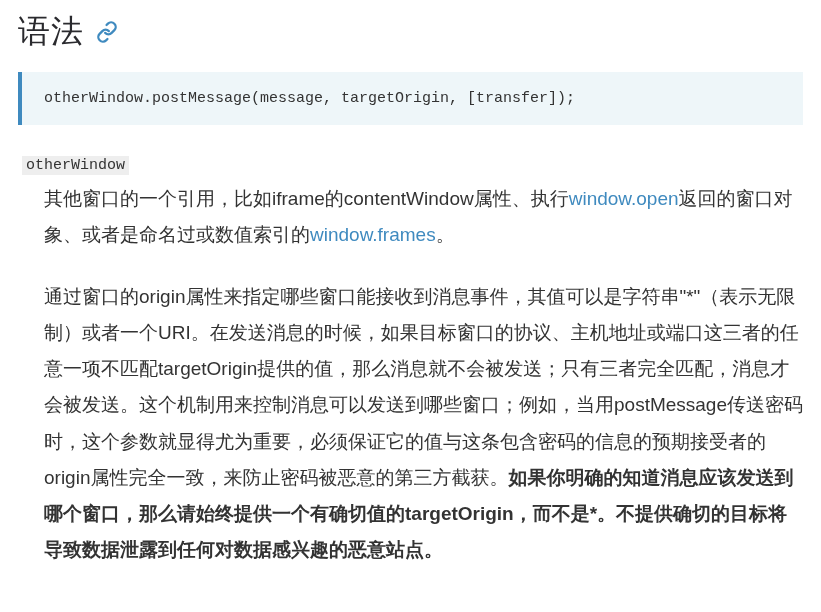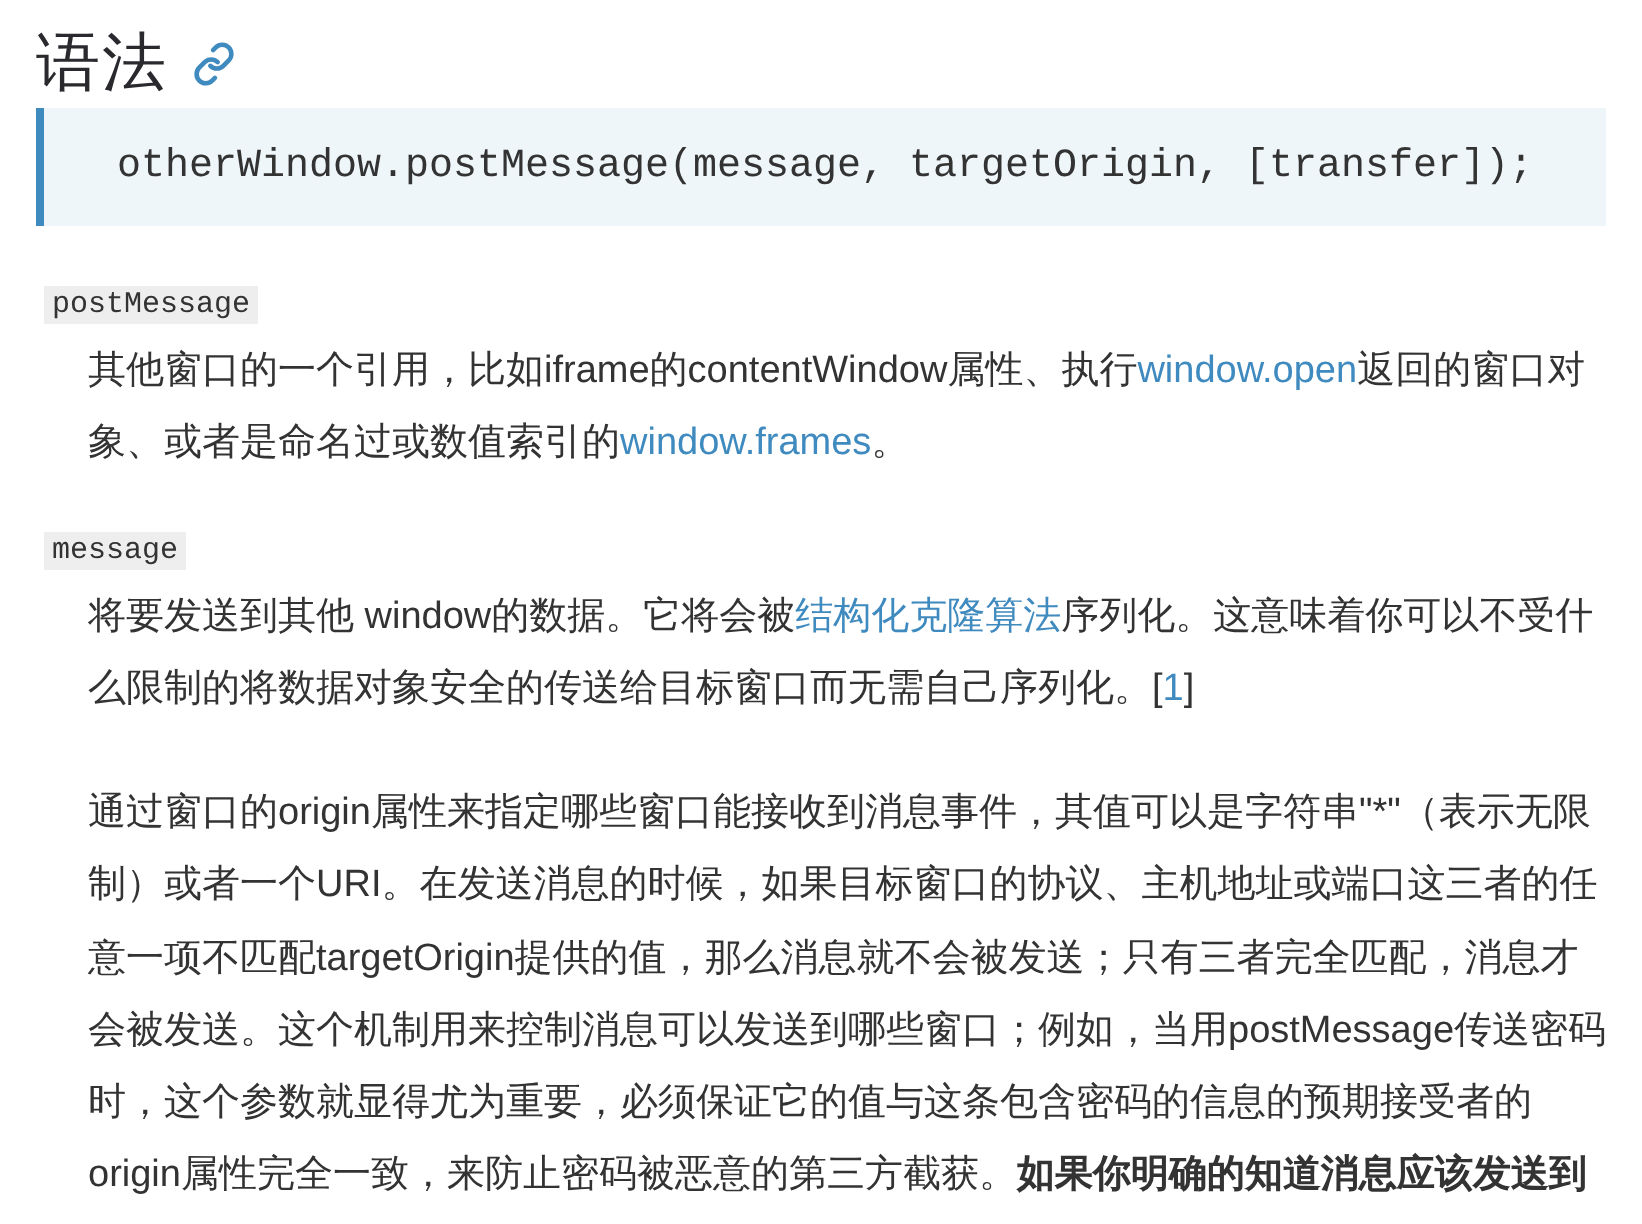--- a/index.html
+++ b/index.html
@@ -11,20 +11,21 @@
       font-family: -apple-system, BlinkMacSystemFont, "Segoe UI", Arial, "PingFang SC", "Microsoft YaHei", sans-serif;
       background: #fff;
       color: #333;
       padding: 10px 18px;
       width: 821px;
     }
     .heading {
       display: flex;
       align-items: center;
       gap: 12px;
+      margin-bottom: 18px;
     }
     .heading h2 {
       font-size: 32px;
       font-weight: 400;
       color: #2a2a2e;
       letter-spacing: 1px;
     }
     .link-icon {
       color: #3f8abf;
       display: inline-flex;
@@ -33,25 +34,24 @@
     .link-icon svg {
       width: 22px;
       height: 22px;
     }
     .code-block {
       background: #eef6f9;
       border-left: 4px solid #3f8abf;
       padding: 18px 22px;
       margin-bottom: 30px;
       font-family: Consolas, Monaco, "Courier New", monospace;
-      font-size: 20px;
+      font-size: 15px;
       color: #333;
       white-space: pre;
       overflow-x: auto;
-      text-align: center;
     }
     .dl-list {
       margin-left: 4px;
     }
     .dl-item {
       margin-bottom: 26px;
     }
     .term {
       display: inline-block;
       background: #eeeeee;
@@ -87,26 +87,22 @@
       <path d="M14 11a5 5 0 0 0-7.07 0l-3 3a5 5 0 0 0 7.07 7.07l1.5-1.5"></path>
     </svg>
   </a>
 </div>
 
 <pre class="code-block">otherWindow.postMessage(message, targetOrigin, [transfer]);</pre>
 
 <div class="dl-list">
 
   <div class="dl-item">
-    <span class="term">postMessage</span>
+    <span class="term">otherWindow</span>
     <div class="desc"><span>其他窗口的一个引用，比如iframe的contentWindow属性、执行</span><a class="inline-link">window.open</a><span>返回的窗口对象、或者是命名过或数值索引的</span><a class="inline-link">window.frames</a><span>。</span></div>
   </div>
 
-  <div class="dl-item">
-    <span class="term">message</span>
-    <div class="desc"><span>将要发送到其他 window的数据。它将会被</span><a class="inline-link">结构化克隆算法</a><span>序列化。这意味着你可以不受什么限制的将数据对象安全的传送给目标窗口而无需自己序列化。[</span><a class="inline-link">1</a><span>]</span></div>
-  </div>
 
   <div class="dl-item">
     <div class="desc"><span>通过窗口的origin属性来指定哪些窗口能接收到消息事件，其值可以是字符串"*"（表示无限制）或者一个URI。在发送消息的时候，如果目标窗口的协议、主机地址或端口这三者的任意一项不匹配targetOrigin提供的值，那么消息就不会被发送；只有三者完全匹配，消息才会被发送。这个机制用来控制消息可以发送到哪些窗口；例如，当用postMessage传送密码时，这个参数就显得尤为重要，必须保证它的值与这条包含密码的信息的预期接受者的origin属性完全一致，来防止密码被恶意的第三方截获。</span><strong class="bold">如果你明确的知道消息应该发送到哪个窗口，那么请始终提供一个有确切值的targetOrigin，而不是*。不提供确切的目标将导致数据泄露到任何对数据感兴趣的恶意站点。</strong></div>
   </div>
 
 </div>
 
 </body></html>

